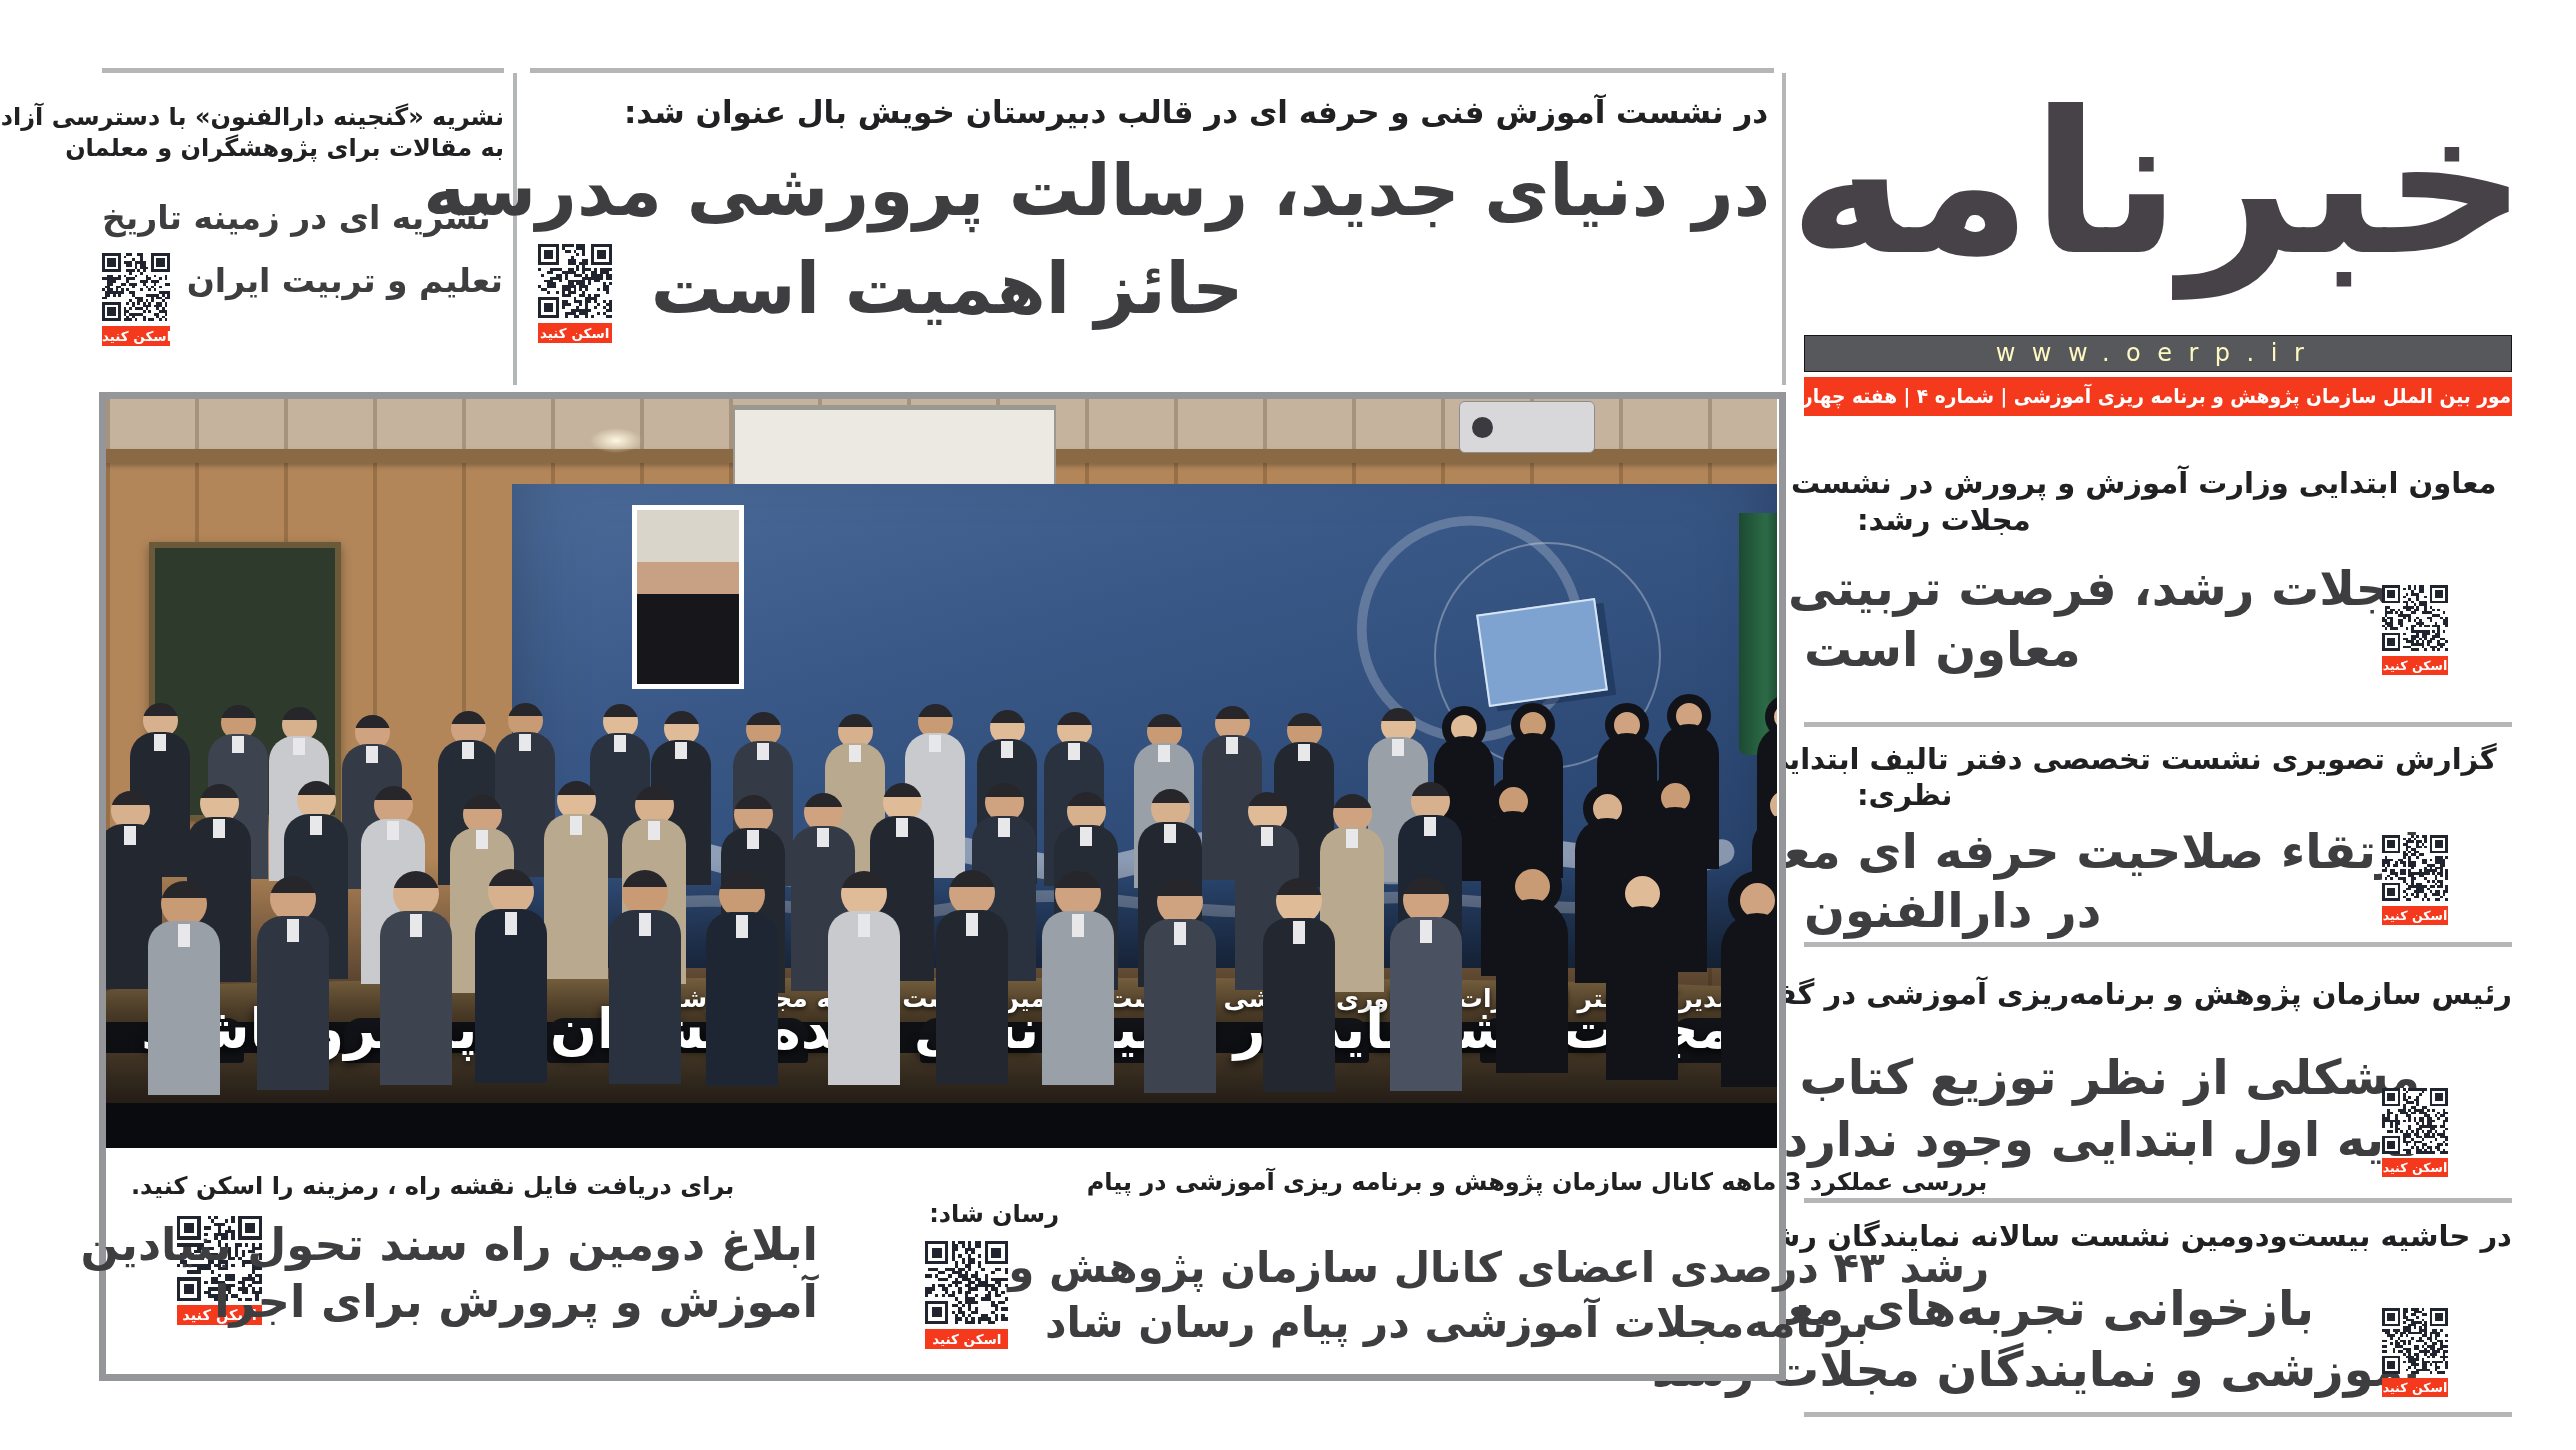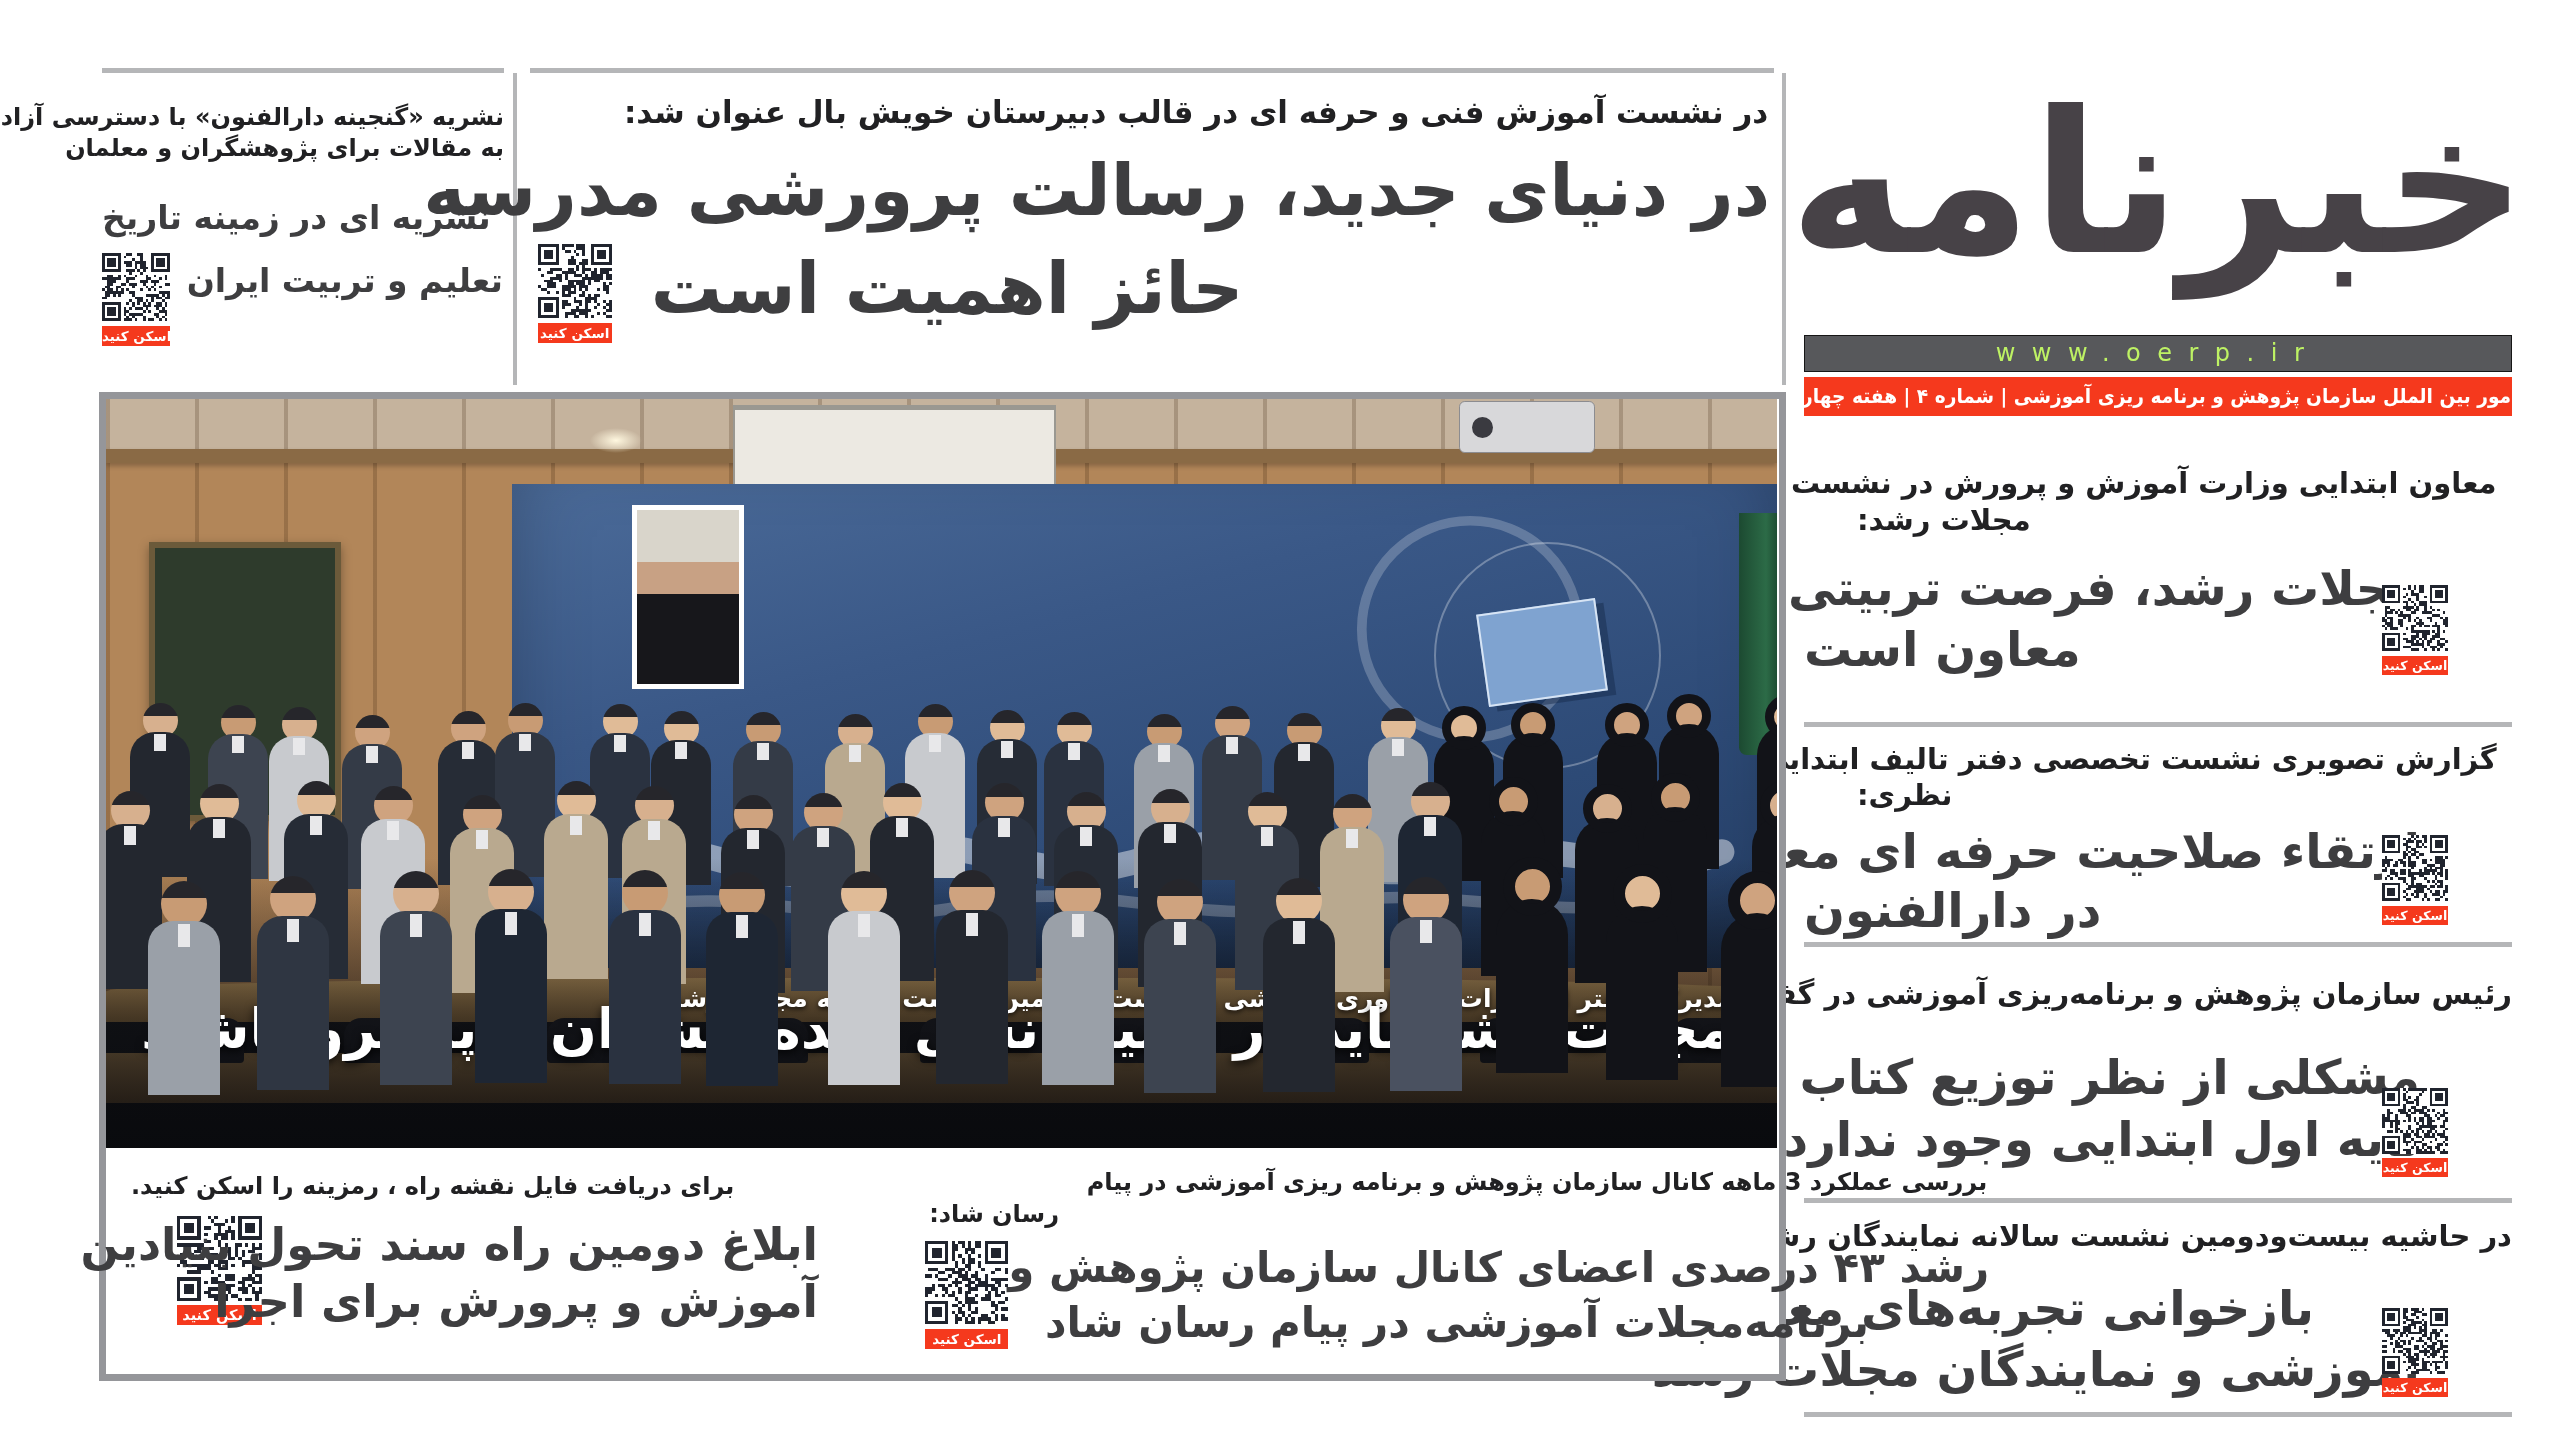--- a/index.html
+++ b/index.html
@@ -42,21 +42,21 @@
   #lead-article .qr{width:74px;height:74px;}
   #lead-article .qr-wrap{width:74px;font-size:13.5px;}
   #lead-article .row2 .headline{margin-top:1.9px;}
 
   
   #masthead{position:absolute;left:1804px;top:39px;width:708px;}
   #logo{height:290px;display:flex;align-items:center;justify-content:center;}
   #logo span{font-size:198px;font-weight:bold;color:#474247;letter-spacing:-3.9px;line-height:1;}
   #site-bar{margin-top:5.8px;height:35px;background:#57585b;border:1.9px solid #161616;
             display:flex;align-items:center;justify-content:center;}
-  #site-bar span{color:#bef264;font-size:24px;letter-spacing:16.5px;font-weight:500;}
+  #site-bar span{color:#fef9c3;font-size:24px;letter-spacing:16.5px;font-weight:500;}
   #issue-bar{margin-top:4.8px;height:39px;background:#f5391d;display:flex;align-items:center;justify-content:center;}
   #issue-bar span{color:#fff;font-size:20px;font-weight:bold;white-space:nowrap;
                   transform:scaleX(0.93);transform-origin:center;}
 
   
   #rcol{position:absolute;left:1804px;top:432px;width:708px;}
   .rc-item{position:relative;border-bottom:5.8px solid #b5b6b8;}
   .rc-item .kicker{font-size:29px;line-height:1.27;}
   .rc-item .kicker .ind{padding-left:53px;}
   .rc-item .headline{font-size:48px;line-height:1.28;padding-right:92px;}

